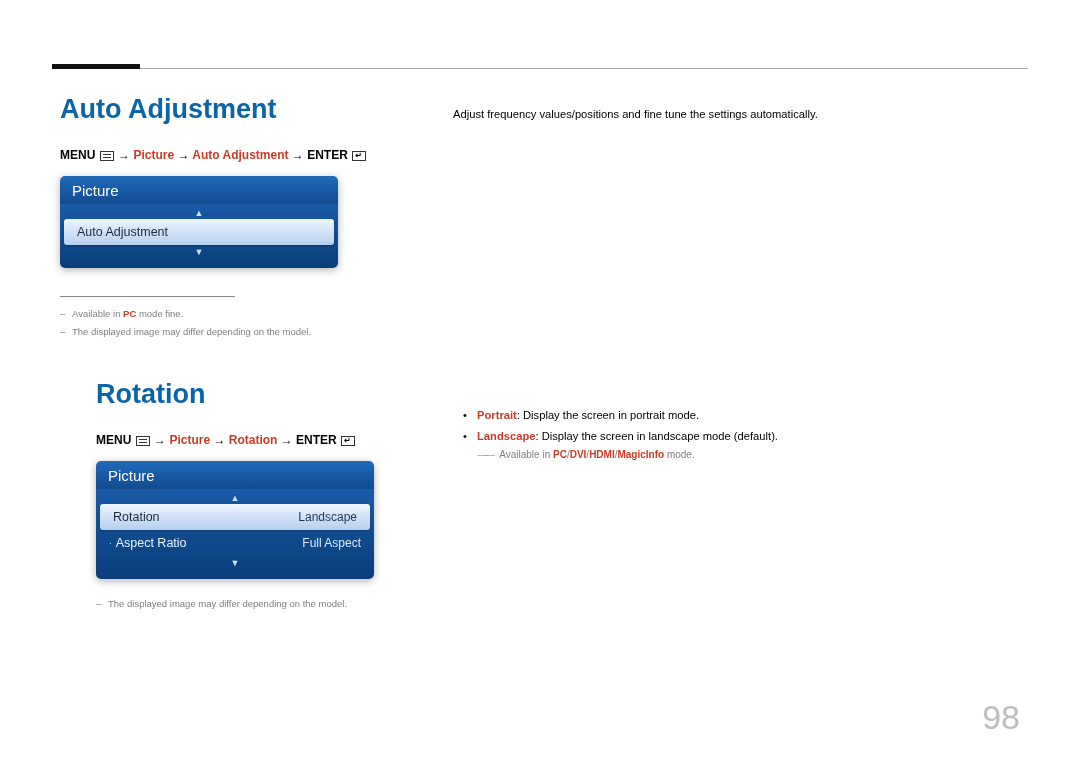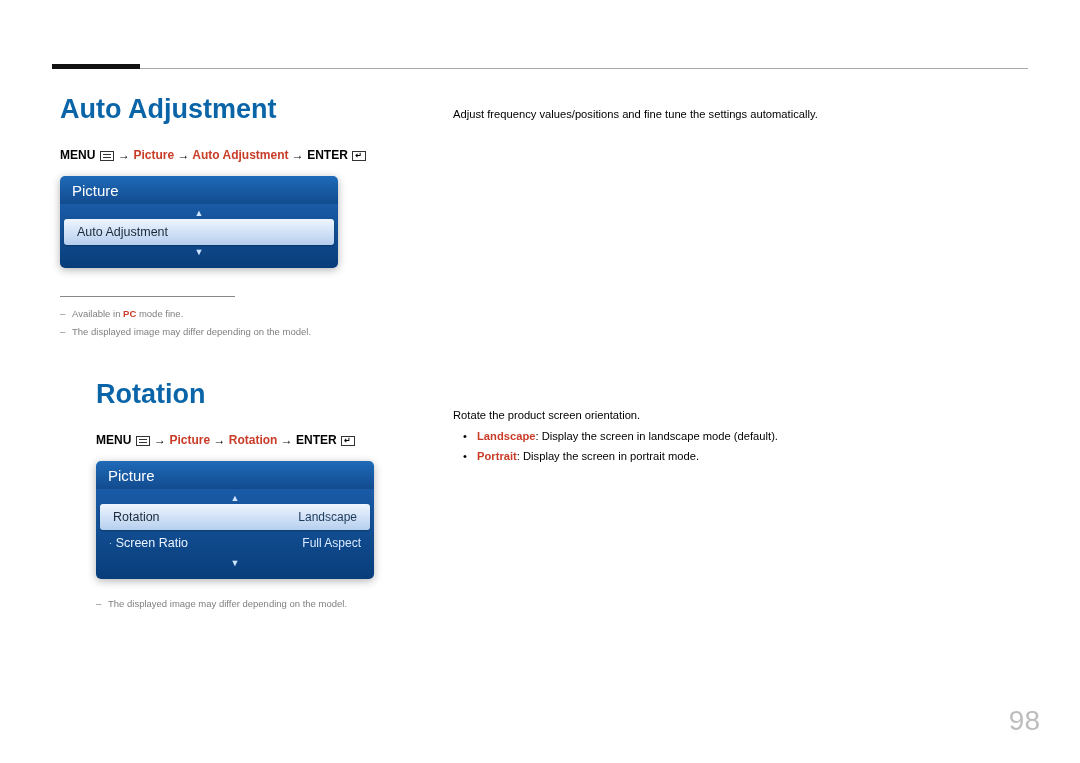--- a/index.html
+++ b/index.html
@@ -163,23 +163,23 @@
       color: #808080;
       position: relative;
     }
     .right-note .longdash {
       font-family: serif;
       letter-spacing: -2px;
       margin-right: 4px;
     }
     .pagenum {
       position: absolute;
-      right: 40px;
+      right: 60px;
       bottom: 26px;
-      font-size: 28px;
+      font-size: 34px;
       color: #bdbdbd;
       font-weight: 300;
     }
   </style>
 </head>
 <body>
 
 <div class="top-rule"></div>
 <div class="top-black-bar"></div>
 
@@ -235,41 +235,44 @@
 
     <div class="ui-panel">
       <div class="panel-header">Picture</div>
       <div class="panel-body">
         <div class="arrow-up">▲</div>
         <div class="menu-row sel">
           <span>Rotation</span>
           <span class="value">Landscape</span>
         </div>
         <div class="menu-row">
-          <span><span class="dot-prefix">·</span><span>Screen Ratio</span></span>
+          <span><span class="dot-prefix">·</span><span>Aspect Ratio</span></span>
           <span class="value">Full Aspect</span>
         </div>
         <div class="arrow-down">▼</div>
       </div>
     </div>
 
     <div class="note" style="margin-top:16px">
       <span class="dash">–</span>
       <span>The displayed image may differ depending on the model.</span>
     </div>
   </div>
 </div>
 
 <div class="right-col">
   <span>Adjust frequency values/positions and fine tune the settings automatically.</span>
 </div>
 
 <div class="right-sec2">
-  <div>Rotate the product screen orientation.</div>
+  <div class="bullet-row">
+    <span class="hl3">Portrait</span><span>: Display the screen in portrait mode.</span>
+  </div>
   <div class="bullet-row">
     <span class="hl3">Landscape</span><span>: Display the screen in landscape mode (default).</span>
   </div>
-  <div class="bullet-row">
-    <span class="hl3">Portrait</span><span>: Display the screen in portrait mode.</span>
+  <div class="right-note">
+    <span class="longdash">――</span>
+    <span>Available in </span><span class="hl3">PC</span><span>/</span><span class="hl3">DVI</span><span>/</span><span class="hl3">HDMI</span><span>/</span><span class="hl3">MagicInfo</span><span> mode.</span>
   </div>
 </div>
 
 <div class="pagenum">98</div>
 
 </body></html>

